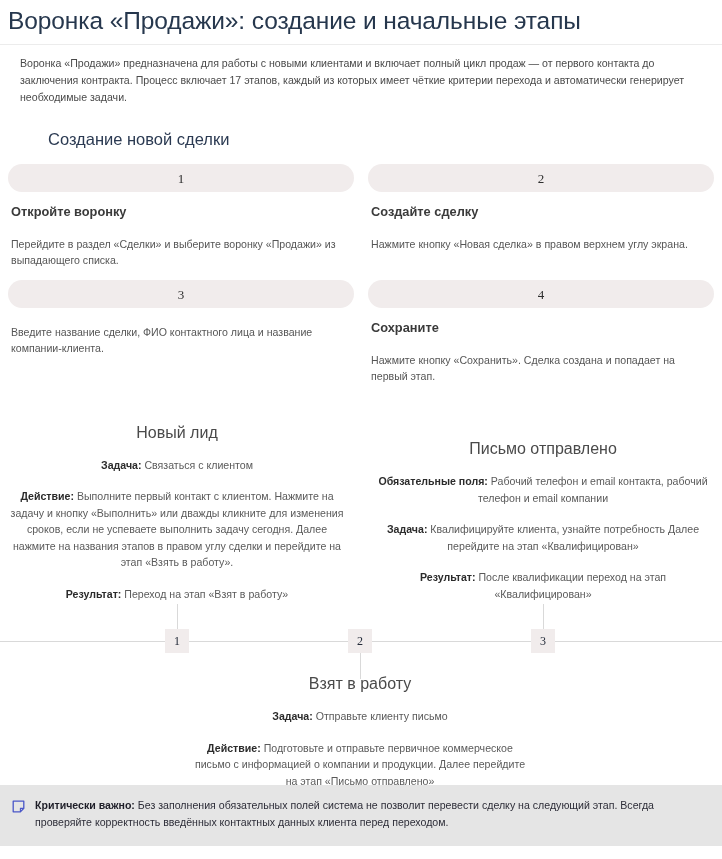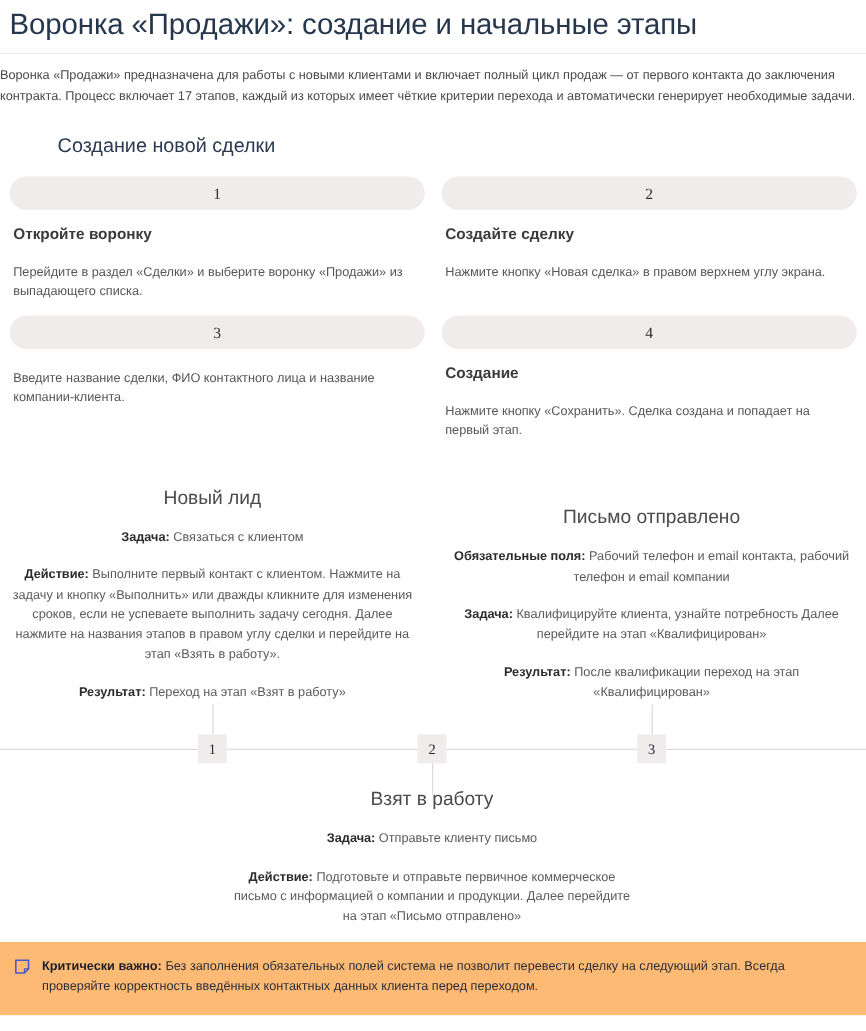--- a/index.html
+++ b/index.html
@@ -32,21 +32,21 @@
     line-height: 30px;
     color: #26374d;
     font-weight: 400;
     letter-spacing: -0.1px;
     margin: 0;
     white-space: nowrap;
   }
 
   
   .intro {
-    padding: 10px 8px 0 0;
+    padding: 10px 8px 0 20px;
   }
   .intro p {
     margin: 0;
     font-size: 10.6px;
     line-height: 17px;
     color: #4a4a4a;
   }
 
   
   .section-heading {
@@ -167,21 +167,21 @@
     font-weight: 700;
   }
 
   
   .callout {
     position: absolute;
     left: 0;
     right: 0;
     bottom: 0;
     height: 61px;
-    background: #fdba74;
+    background: #e5e5e5;
     box-sizing: border-box;
     padding: 12px 16px 12px 12px;
     display: flex;
     align-items: flex-start;
     gap: 10px;
   }
   .callout-icon {
     flex: 0 0 auto;
     width: 13px;
     height: 13px;
@@ -235,21 +235,21 @@
       <div class="step-pill">
         <span class="step-pill-num">3</span>
       </div>
       <p class="step-desc">Введите название сделки, ФИО контактного лица и название компании-клиента.</p>
     </div>
 
     <div class="step-card">
       <div class="step-pill">
         <span class="step-pill-num">4</span>
       </div>
-      <h3 class="step-title">Создание</h3>
+      <h3 class="step-title">Сохраните</h3>
       <p class="step-desc">Нажмите кнопку «Сохранить». Сделка создана и попадает на первый этап.</p>
     </div>
 
   </div>
 
 
   <div class="timeline-wrap">
     <div class="tl-axis"></div>
 
     <div class="tl-stem up" style="left:177px;"></div>

